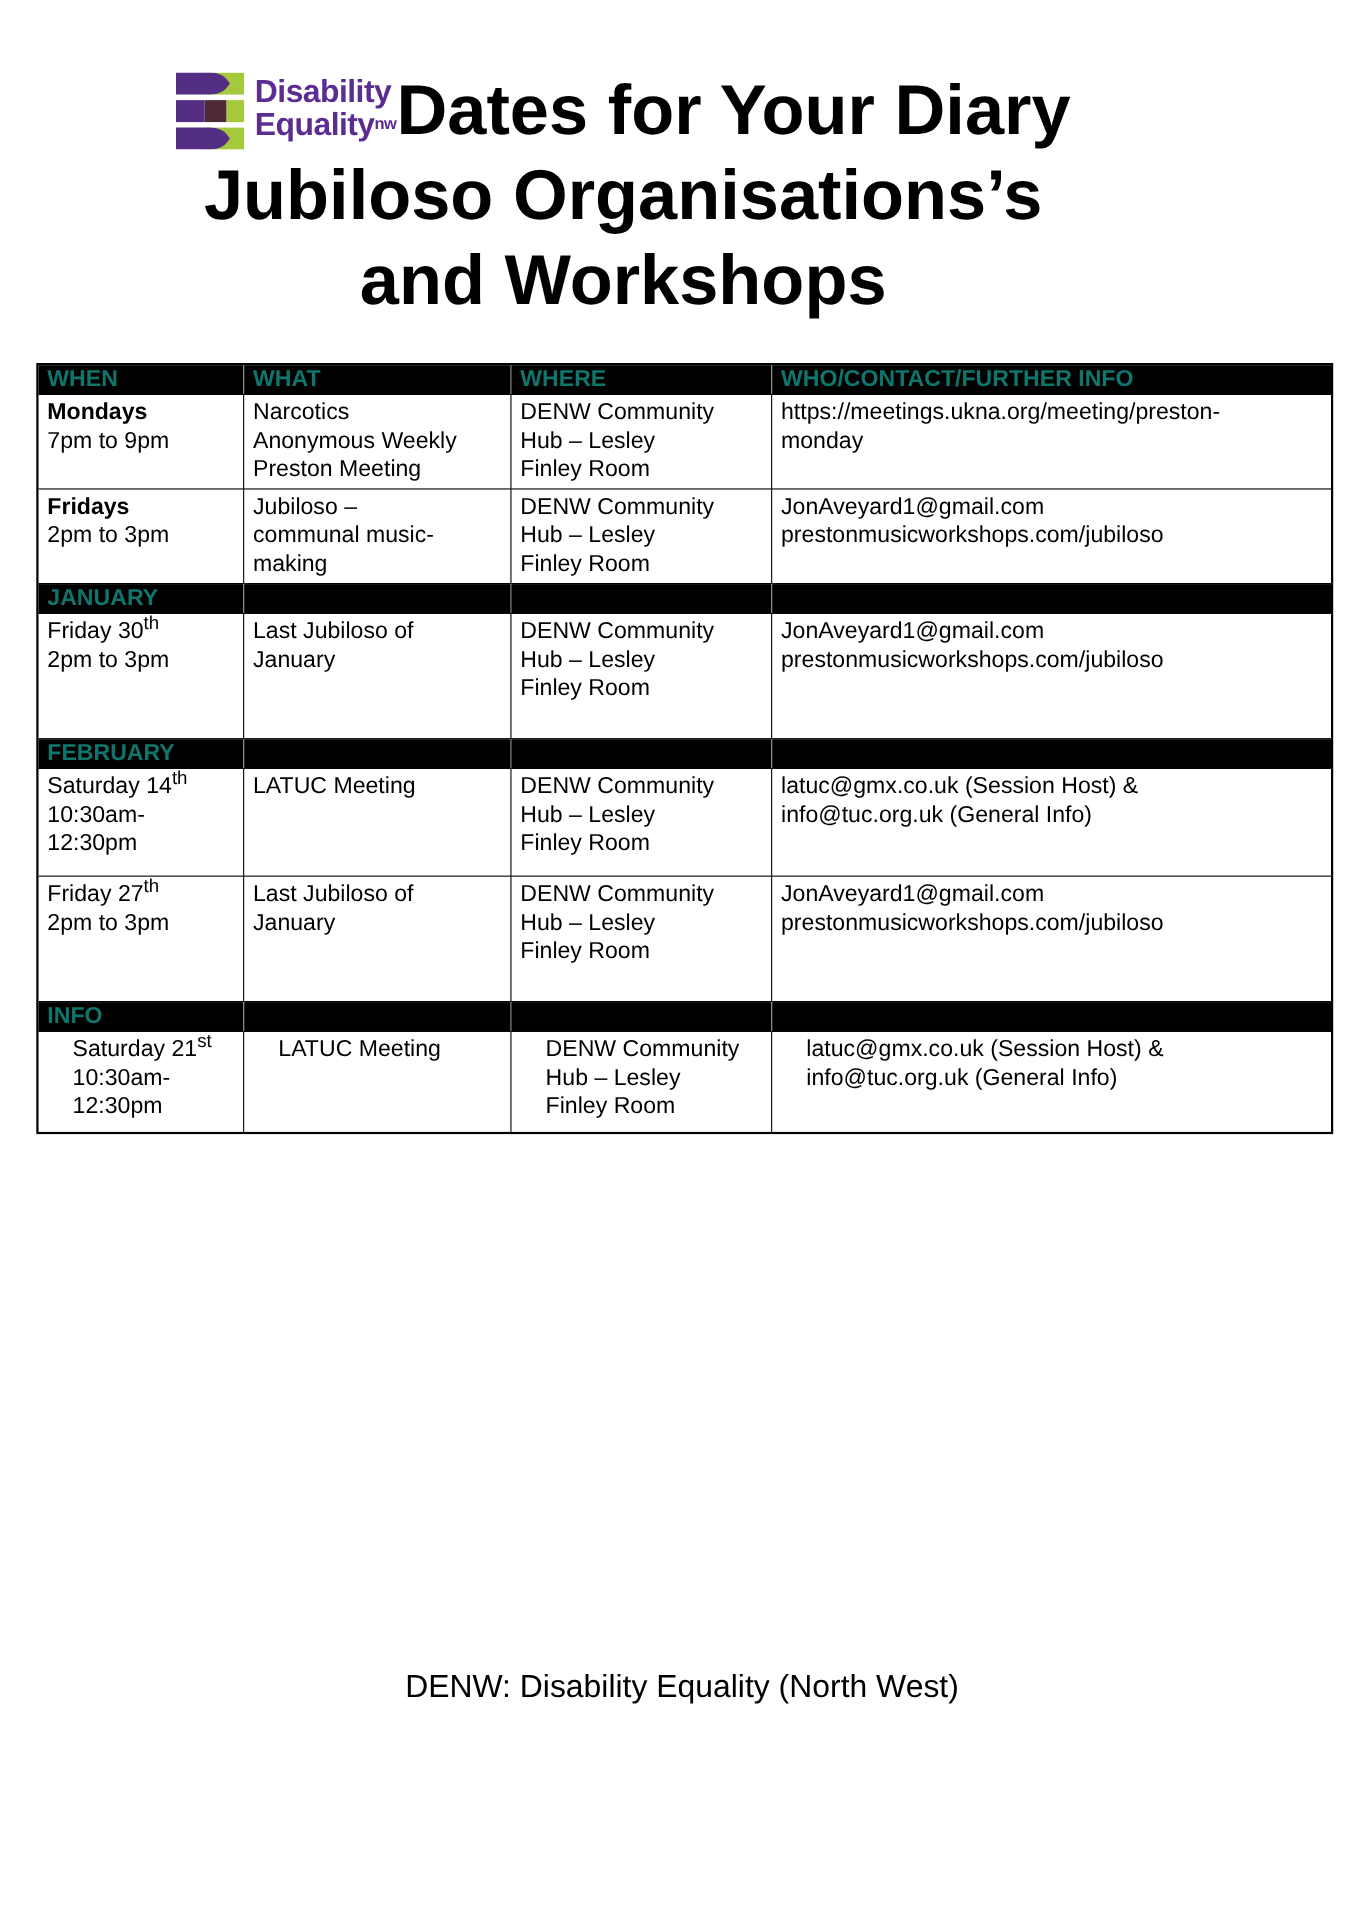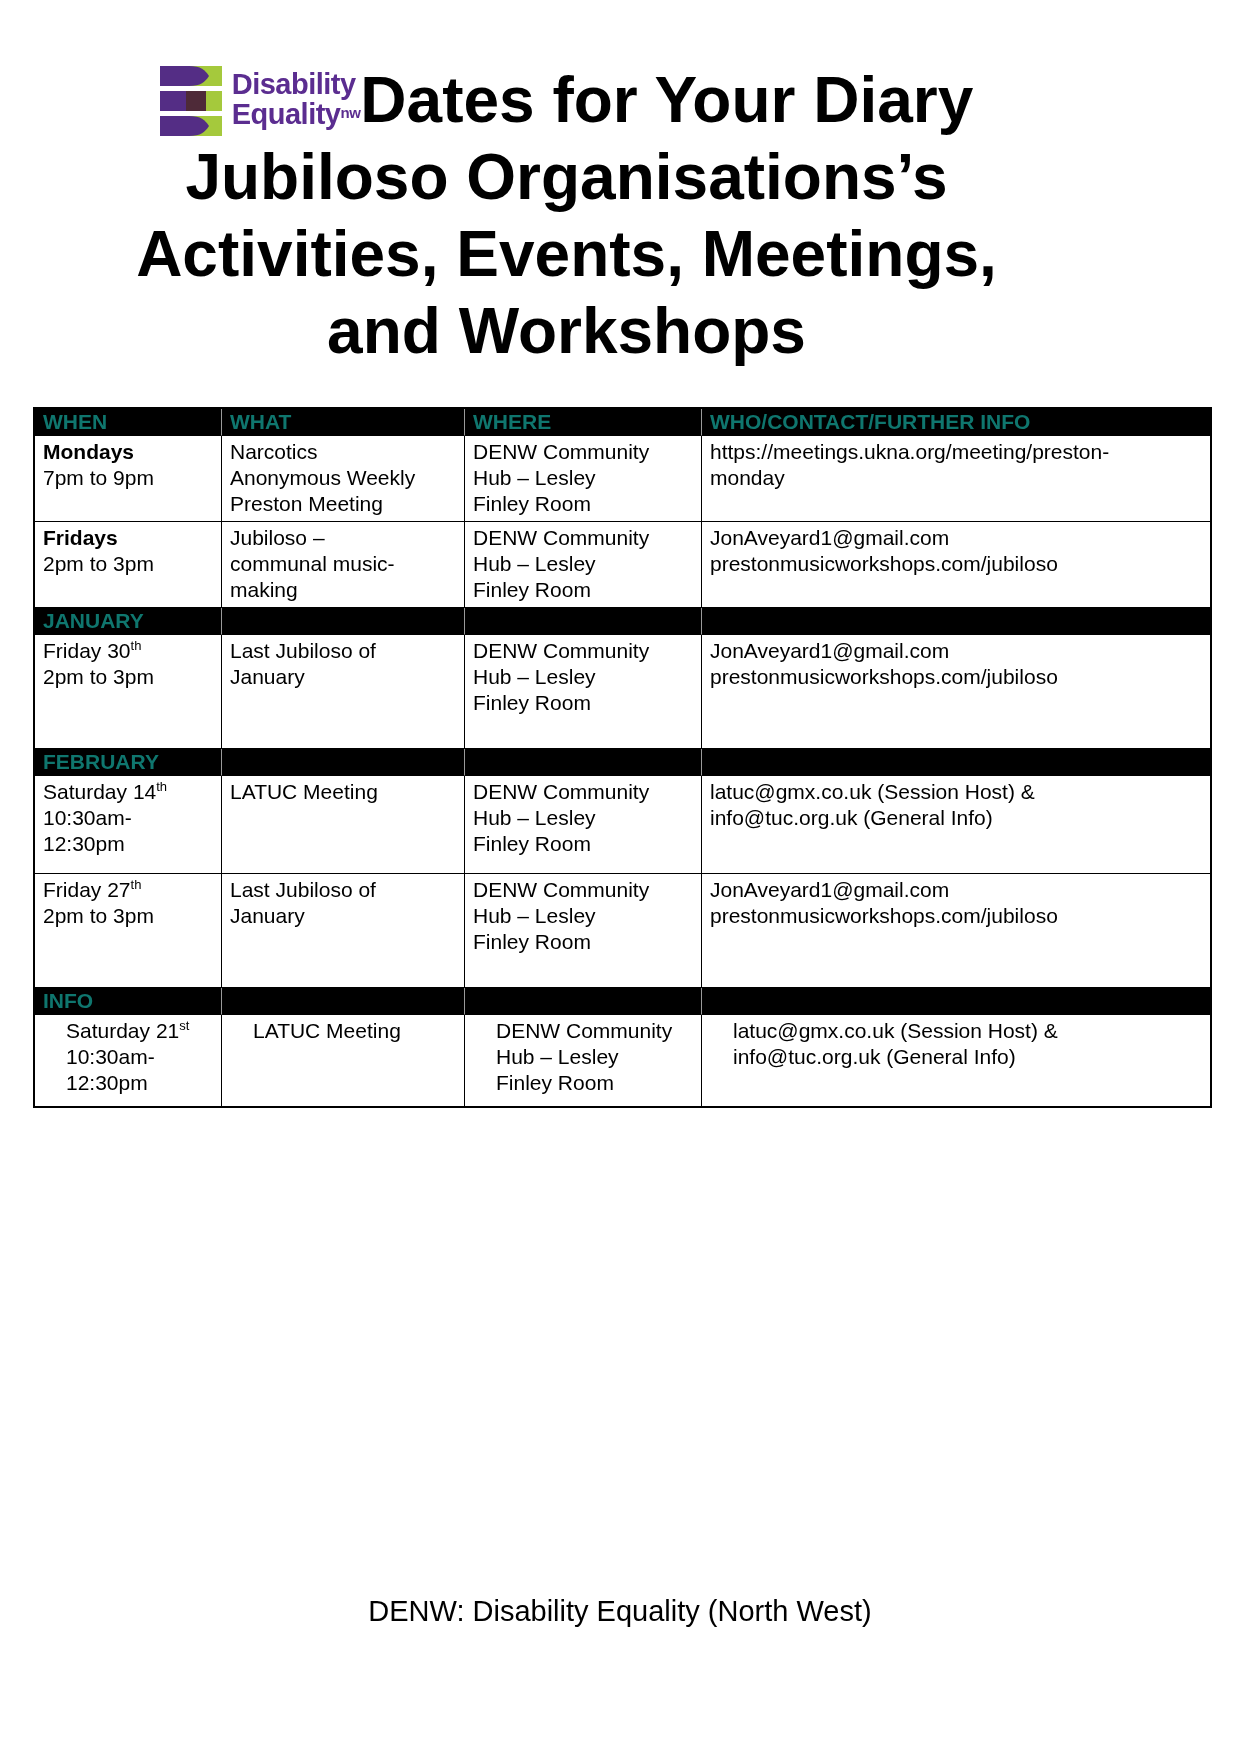--- a/index.html
+++ b/index.html
@@ -21,21 +21,21 @@
               width:1175px;table-layout:fixed;font-size:21px;line-height:26px;}
   table.diary td{border-right:1px solid #000;border-bottom:1px solid #000;
                  vertical-align:top;padding:3px 8px;overflow:hidden;}
   table.diary td:last-child{border-right:none;}
   table.diary tr:last-child td{border-bottom:none;}
   tr.bar td{background:#000;color:#0f766e;font-weight:bold;height:26px;
             padding:0 8px;border-right-color:#9a9a9a;}
   tr.head td{height:26px;}
   .pre{white-space:pre-line;}
   .day.bold{font-weight:bold;}
-  sup{font-size:13px;line-height:0;}
+  sup{font-size:17px;line-height:0;}
   tr.h86  td{height:79px;}
   tr.h114 td{height:107px;}
   tr.h98  td{height:91px;}
   tr.h92  td{height:85px;padding-left:31px;}
 
   
   .footer{margin-top:486px;text-align:center;font-size:29px;line-height:35px;}
 </style>
 </head>
 <body>
@@ -55,21 +55,20 @@
           <path d="M0,50 H29 C41,50 45,54 49,60 C45,66 41,70 29,70 H0 Z" fill="#542d85"></path>
         </svg>
         <div class="logo-word">
           <div>Disability</div>
           <div><span>Equality</span><sup>nw</sup></div>
         </div>
       </div>
       <div class="t-rest">Dates for Your Diary</div>
     </div>
     <div>Jubiloso Organisations’s</div>
-    <div>Activities, Events, Meetings,</div>
     <div>and Workshops</div>
   </div>
 
   <table class="diary">
     <colgroup>
       <col style="width:187px">
         <col style="width:243px">
         <col style="width:237px">
         <col style="width:508px">
     </colgroup>

